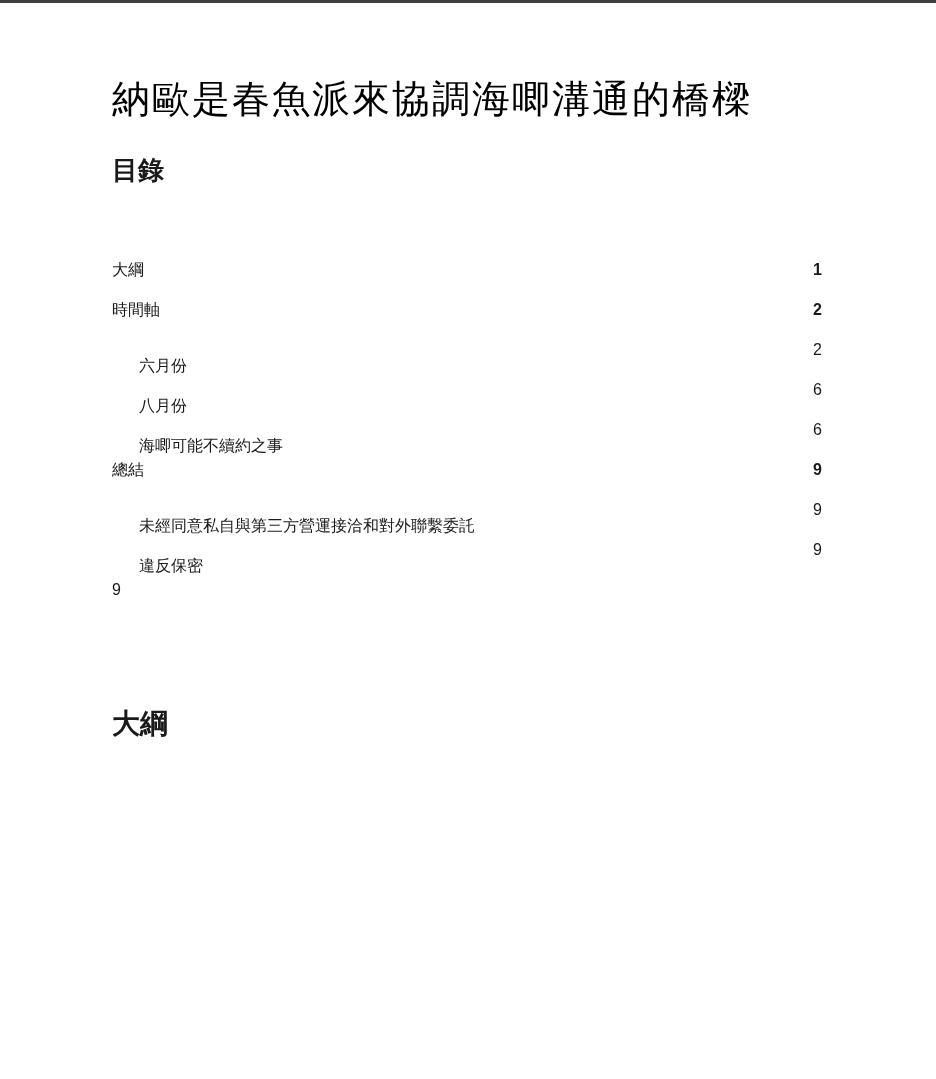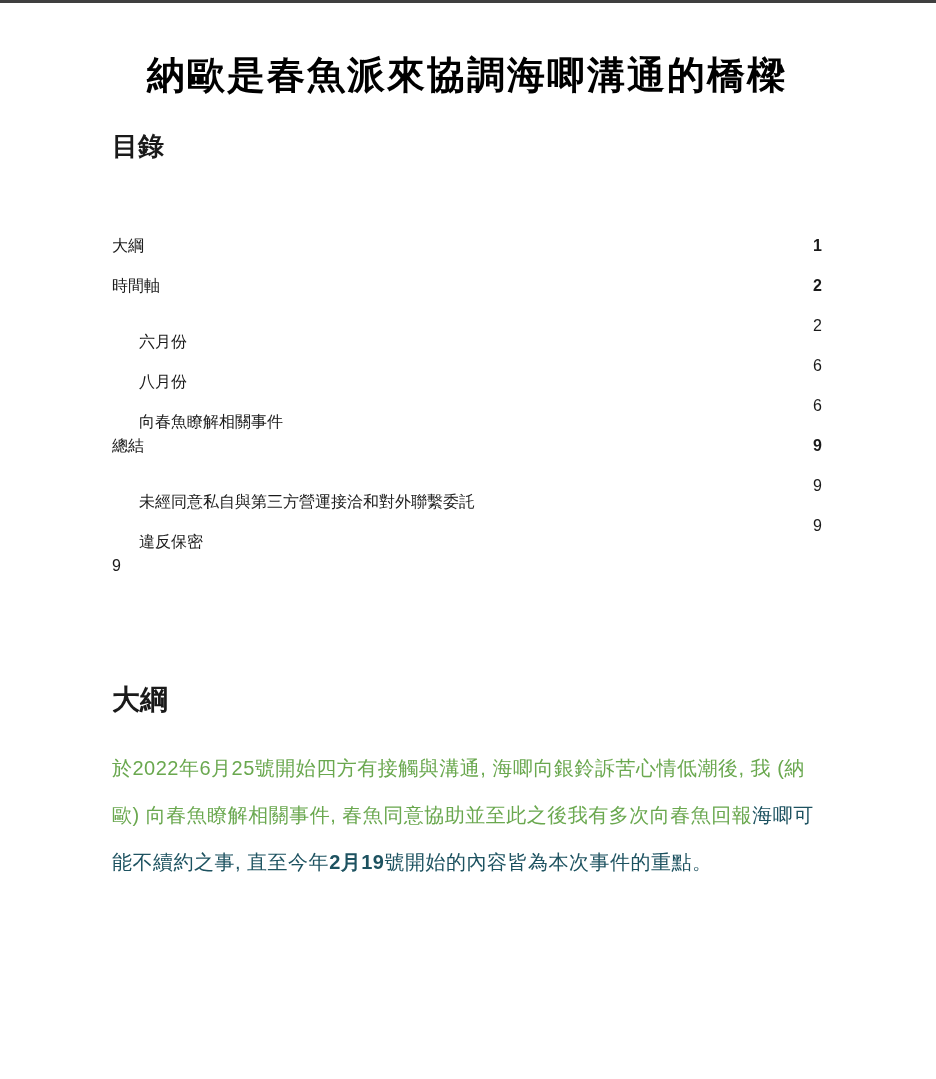--- a/index.html
+++ b/index.html
@@ -15,25 +15,25 @@
     height: 1079px;
     background: #ffffff;
     font-family: "Liberation Sans", "DejaVu Sans", sans-serif;
     color: var(--text);
     overflow: hidden;
   }
   .top-bar { width: 100%; height: 3px; background: var(--top-bar); }
   .doc { padding: 0 114px 0 112px; }
 
   .title {
-    margin-top: 49px;
+    margin-top: 73px;
     font-size: 38px;
     line-height: 46px;
-    font-weight: bold;
-    text-align: center;
+    font-weight: normal;
+    text-align: left;
     letter-spacing: 2px;
     color: #000000;
   }
 
   .toc-heading {
     margin-top: 31px;
     font-size: 26px;
     font-weight: bold;
     color: #1a1a1a;
   }
@@ -93,21 +93,21 @@
       </div>
       <div class="toc-row level-2">
         <span class="toc-label">六月份</span>
         <span class="toc-page">2</span>
       </div>
       <div class="toc-row level-2">
         <span class="toc-label">八月份</span>
         <span class="toc-page">6</span>
       </div>
       <div class="toc-row level-2">
-        <span class="toc-label">向春魚瞭解相關事件</span>
+        <span class="toc-label">海唧可能不續約之事</span>
         <span class="toc-page">6</span>
       </div>
       <div class="toc-row level-1">
         <span class="toc-label">總結</span>
         <span class="toc-page">9</span>
       </div>
       <div class="toc-row level-2">
         <span class="toc-label">未經同意私自與第三方營運接洽和對外聯繫委託</span>
         <span class="toc-page">9</span>
       </div>
@@ -115,15 +115,14 @@
         <span class="toc-label">違反保密</span>
         <span class="toc-page">9</span>
       </div>
       <div class="toc-row level-2">
         <span class="toc-page">9</span>
       </div>
     </nav>
 
   <h2 class="section-heading">大綱</h2>
 
-  <p class="paragraph"><span class="seg-green">於2022年6月25號開始四方有接觸與溝通, 海唧向銀鈴訴苦心情低潮後, 我 (納歐) 向春魚瞭解相關事件, 春魚同意協助並至此之後我有多次向春魚回報</span><span class="seg-teal">海唧可能不續約之事, 直至今年</span><span class="seg-teal-bold">2月19</span><span class="seg-teal">號開始的內容皆為本次事件的重點。</span></p>
 
 </div>
 
 </body></html>

